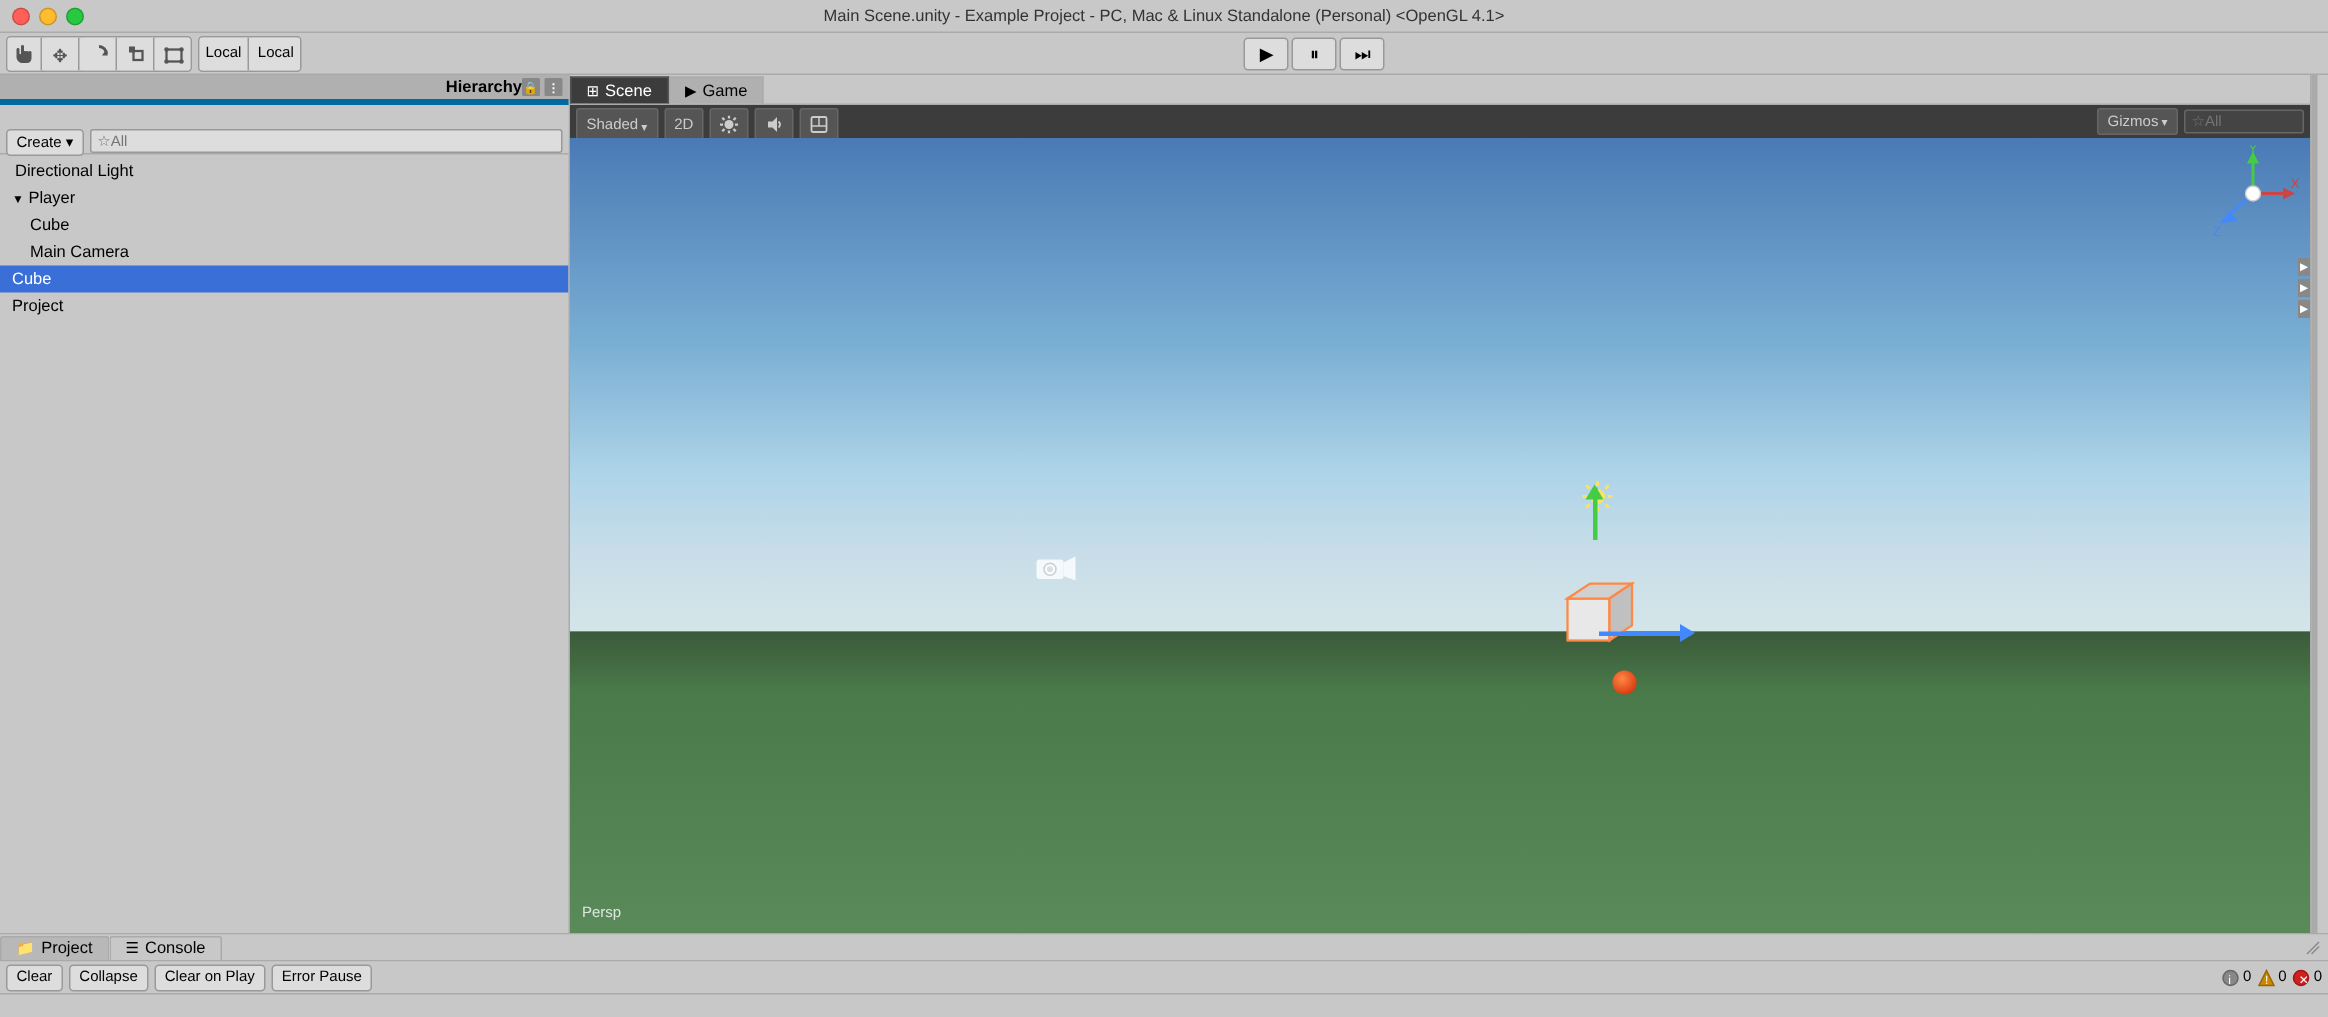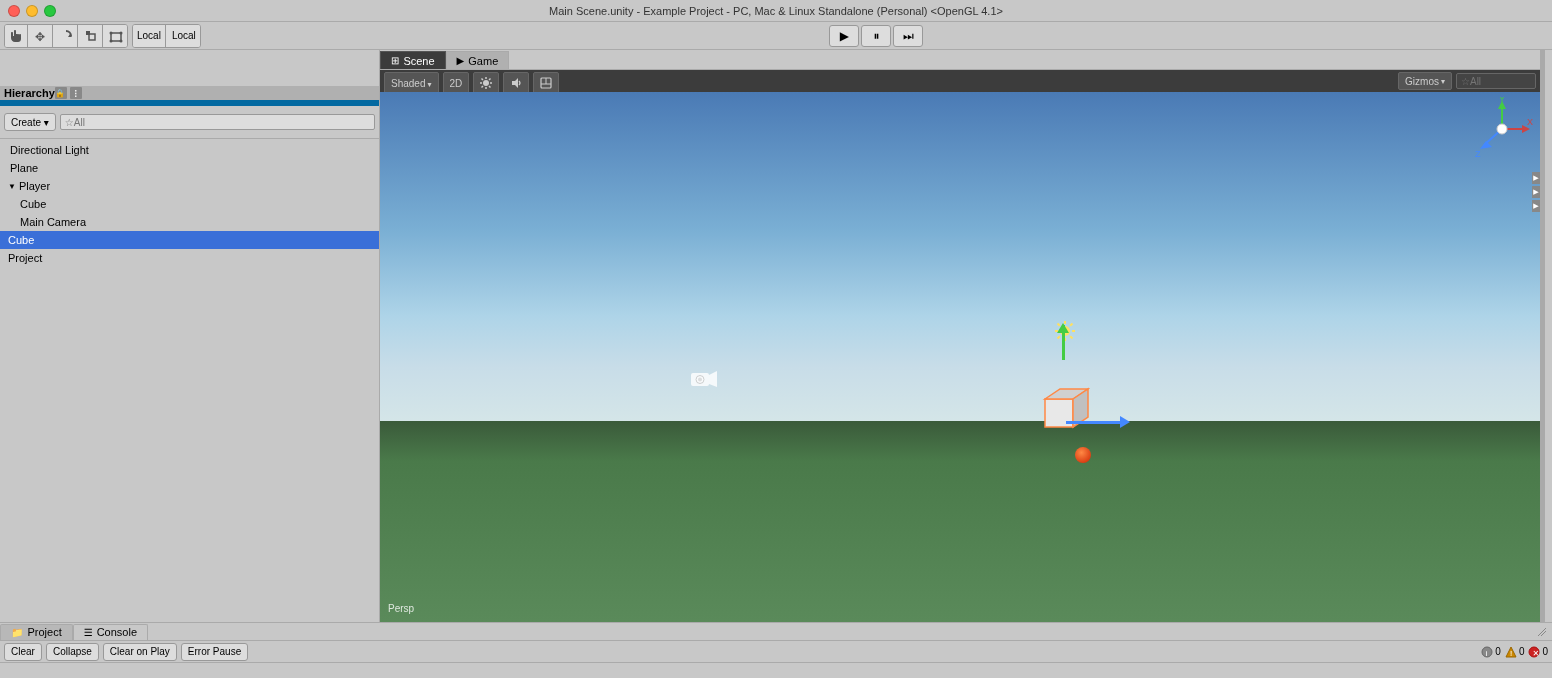--- a/index.html
+++ b/index.html
@@ -99,31 +99,30 @@
       display: flex;
       flex-direction: column;
       flex-shrink: 0;
     }
     #hierarchy-header {
       height: 20px;
       background: #b0b0b0;
       display: flex;
       align-items: center;
       padding: 0 4px;
-      border-bottom: 6px solid #0369a1;
+      border-bottom: 4px solid #0369a1;
       font-weight: bold;
       font-size: 11px;
-      justify-content: flex-start;
-      margin-top: 36px;
+      justify-content: flex-end;
     }
     #hierarchy-toolbar {
       height: 22px;
       background: #c8c8c8;
       display: flex;
-      align-items: center;
+      align-items: flex-start;
       padding: 16px 4px;
       gap: 4px;
       border-bottom: 1px solid #aaa;
     }
     .create-btn {
       height: 18px;
       background: #ddd;
       border: 1px solid #999;
       border-radius: 3px;
       padding: 0 6px;
@@ -561,24 +560,20 @@
         <div id="hierarchy-toolbar">
           <div class="create-btn">
             <span>Create ▾</span>
           </div>
           <input class="search-input" type="text" style="flex: 1 1 0%; height: 16px; background: rgb(221, 221, 221); border: 1px solid rgb(153, 153, 153); border-radius: 2px; padding: 0px 4px; font-size: 10px; color: rgb(102, 102, 102);" placeholder="☆All">
         </div>
         <div id="hierarchy-content">
           <div class="hier-item">
             <span class="hier-arrow"></span>
             <span>Directional Light</span>
-          </div>
-          <div class="hier-item">
-            <span class="hier-arrow"></span>
-            <span>Plane</span>
           </div>
           <div class="hier-item">
             <span class="hier-arrow" style="margin-right:3px;">▼</span>
             <span>Player</span>
           </div>
           <div class="hier-item indent1">
             <span>Cube</span>
           </div>
           <div class="hier-item indent1">
             <span>Main Camera</span>

